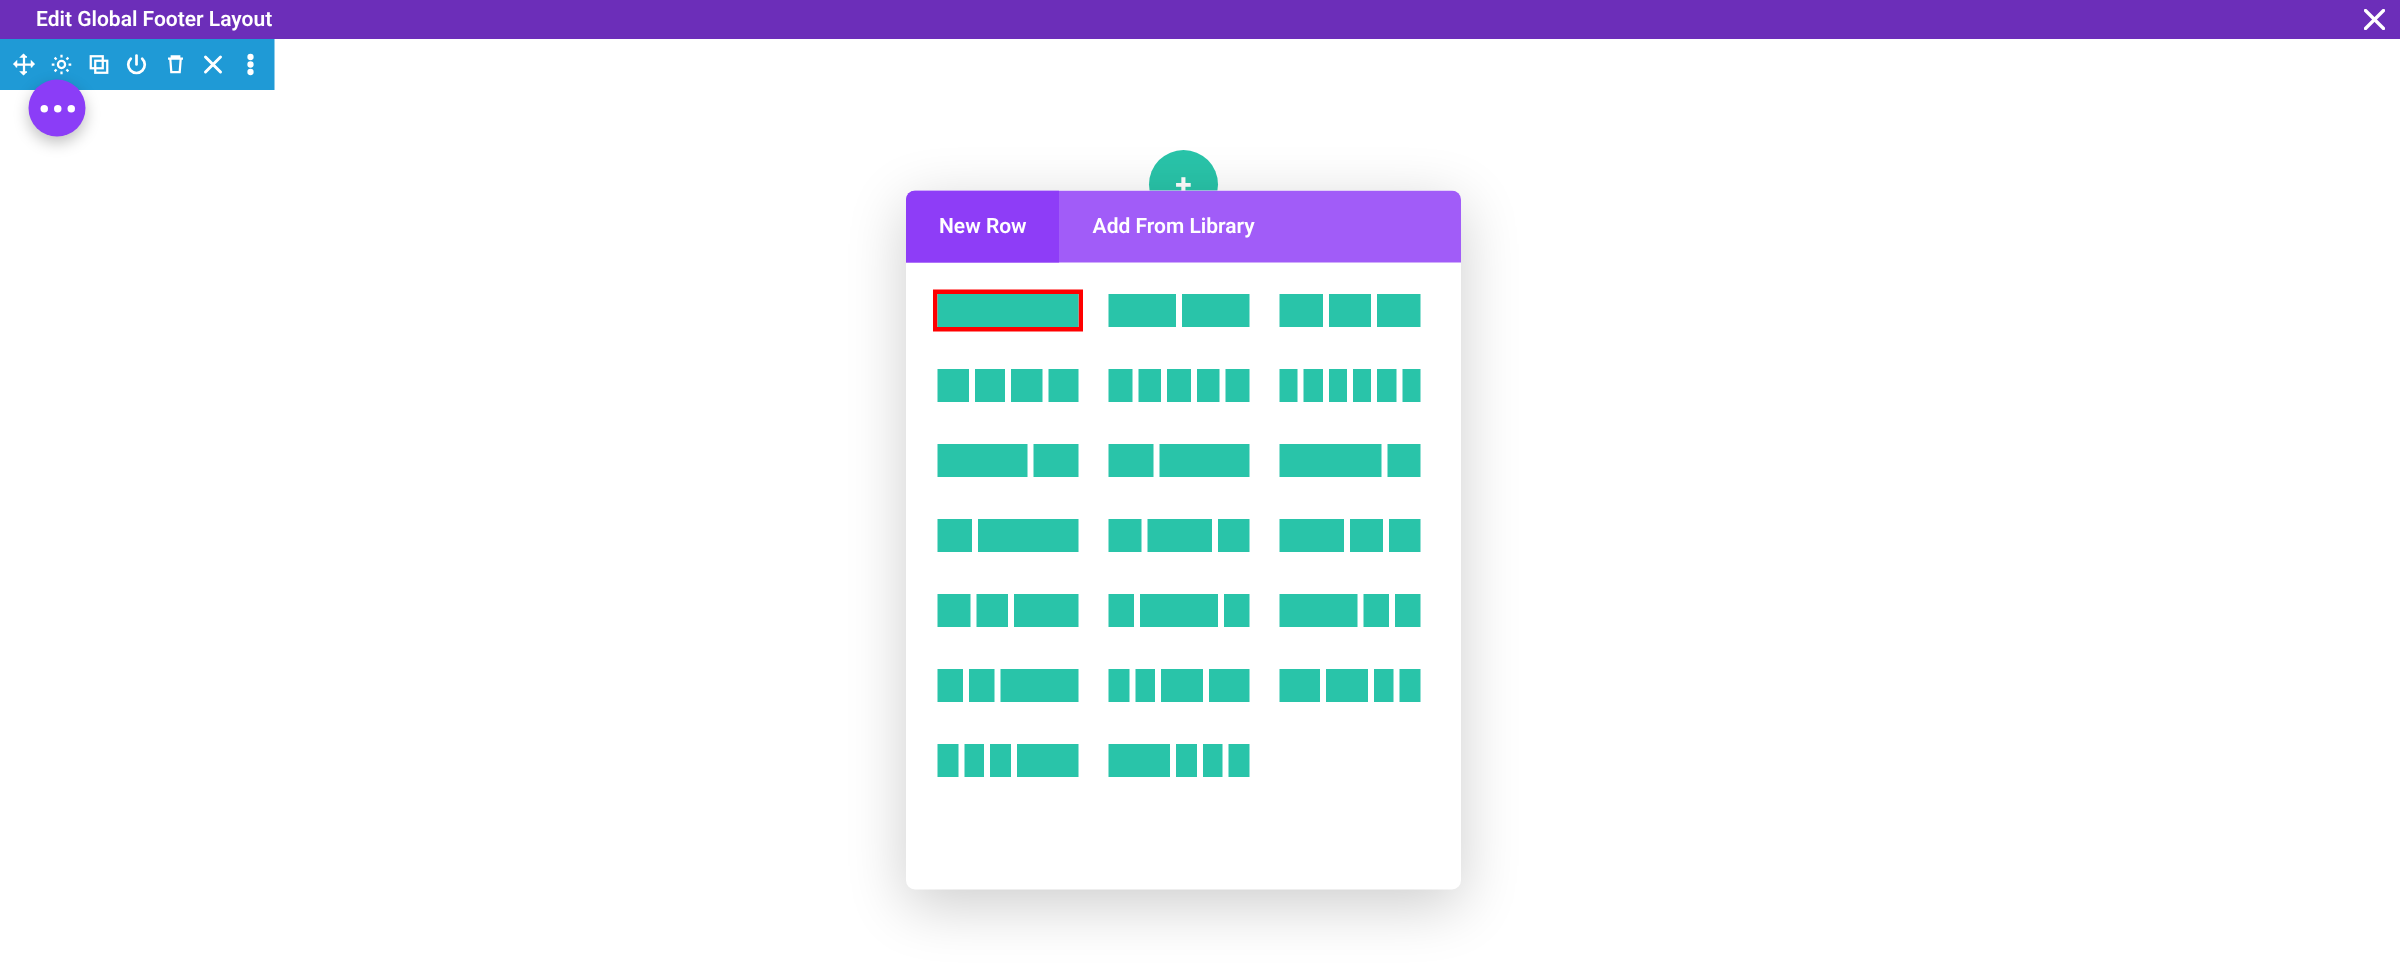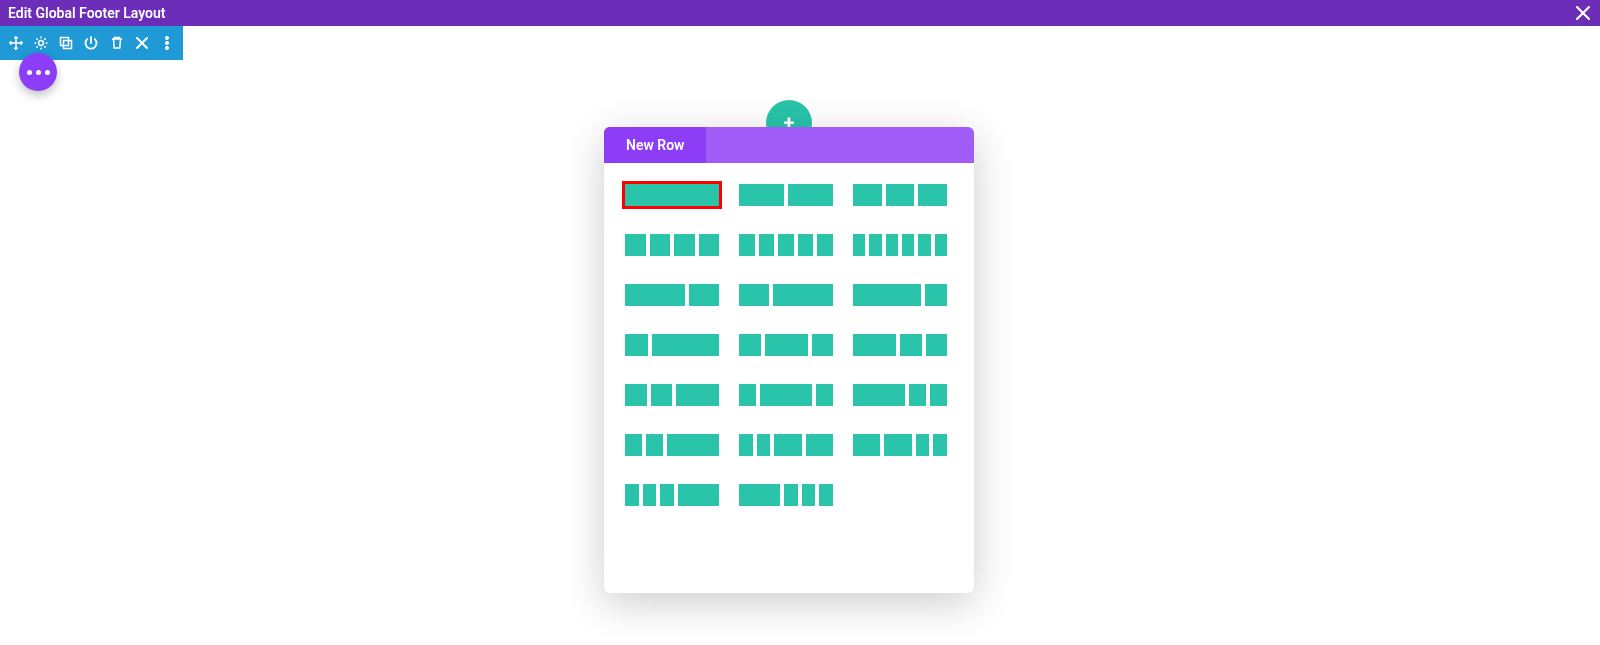--- a/index.html
+++ b/index.html
@@ -18,21 +18,21 @@
     font-family: "Segoe UI", Roboto, "Helvetica Neue", Arial, sans-serif;
     background: #ffffff;
     overflow: hidden;
   }
   
   .topbar {
     height: 26px;
     background: var(--purple-dark);
     color: var(--fg);
     display: flex; align-items: center; justify-content: space-between;
-    padding: 0 10px 0 8px;
+    padding: 0 10px 0 24px;
     font-size: 14px; font-weight: 600;
   }
   .topbar .close {
     width: 14px; height: 14px; cursor: pointer;
     display:flex; align-items:center; justify-content:center;
     font-size: 16px; font-weight: 700;
   }
   
   .section-toolbar {
     position: absolute;
@@ -87,21 +87,21 @@
   }
   .modal-header{
     height: 54px;
     background: var(--purple-dark);
     display:flex; align-items:center; justify-content:space-between;
     padding: 0 18px;
     color:#fff; font-size:18px; font-weight:700;
   }
   .modal-header .x { cursor:pointer; font-size:16px; font-weight:700; }
   .modal-tabs {
-    height: 36px; display:flex; background: var(--purple-lt); color:#fff;
+    height: 48px; display:flex; background: var(--purple-lt); color:#fff;
   }
   .tab {
     padding: 0 22px; display:flex; align-items:center;
     font-size: 14px; font-weight:600; cursor:pointer;
     white-space: nowrap;
   }
   .tab.active { background: var(--purple); }
   .modal-body {
     flex:1; overflow-y:auto;
     padding: 18px 12px 18px 18px;
@@ -196,20 +196,23 @@
 
 <div class="add-circle">
   <span>+</span>
 </div>
 
 <div class="modal">
   <div class="modal-tabs">
     <div class="tab active">
       <span>New Row</span>
     </div>
+    <div class="tab">
+      <span>Add From Library</span>
+    </div>
   </div>
   <div class="modal-body">
     <div class="layout-grid" id="layout-grid">
         <div class="layout-option selected" style="display: flex;">
           <div class="col" style="flex: 1 1 0%; width: 100%;"></div>
         </div>
         <div class="layout-option" style="display: flex;">
           <div class="col" style="flex: 1 1 0%; width: 50%;"></div>
           <div class="col" style="flex: 1 1 0%; width: 50%;"></div>
         </div>

